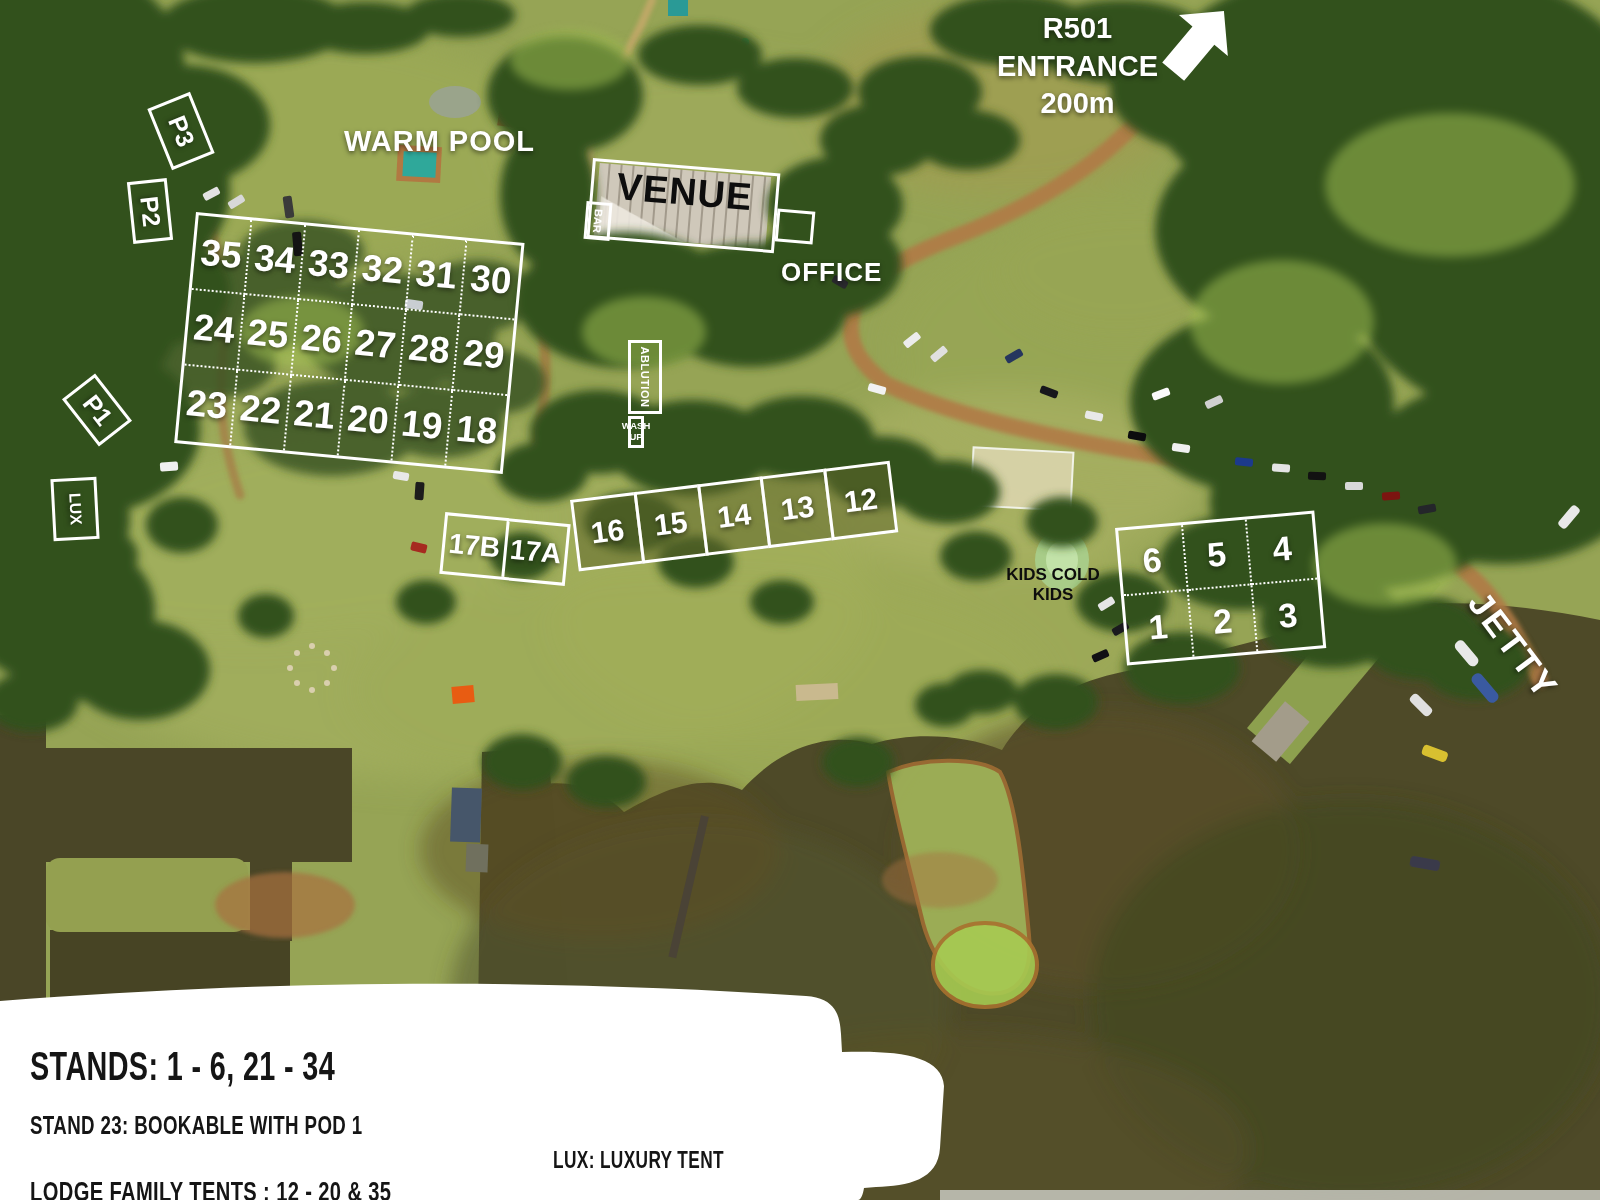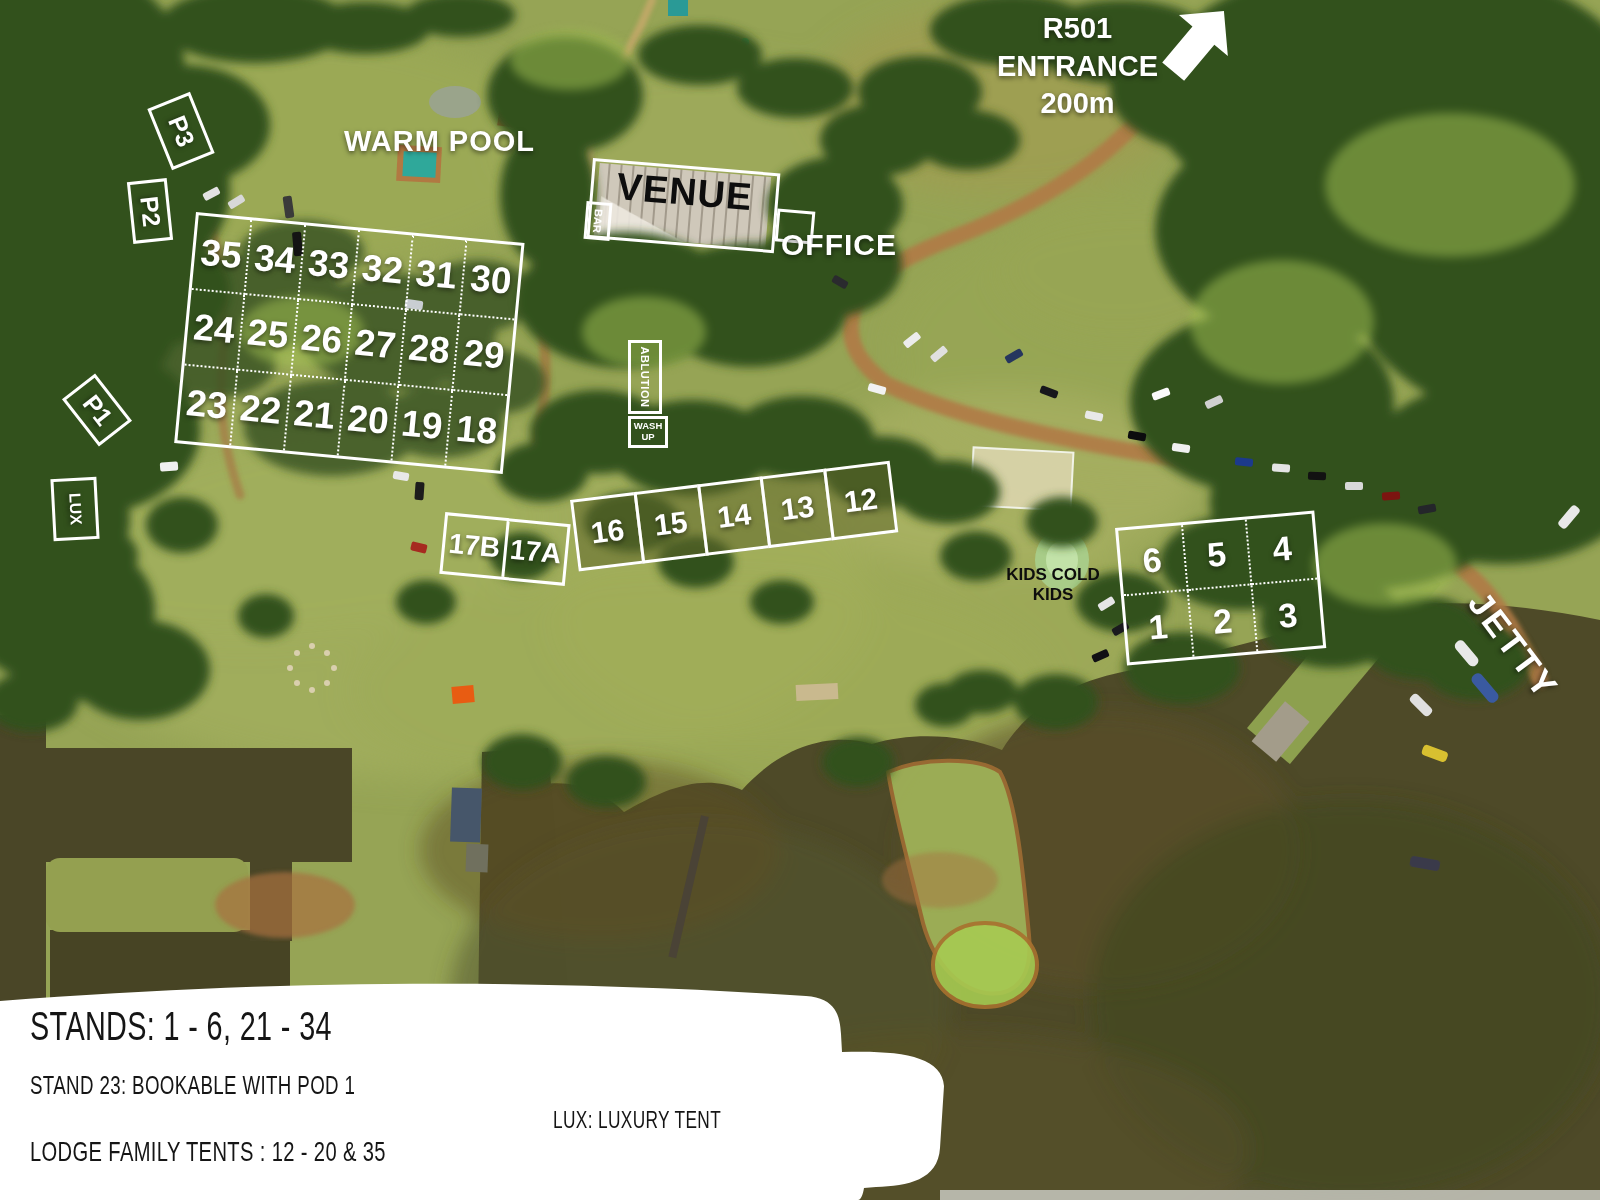--- a/index.html
+++ b/index.html
@@ -50,36 +50,36 @@
   #pod-p1{left:76px;top:380px;width:42px;height:60px;transform:rotate(-38deg);font-size:25px;}
   #pod-lux{left:52px;top:478px;width:46px;height:62px;transform:rotate(-3deg);font-size:16px;}
   
   #venue-box{left:593px;top:158px;width:188px;height:80px;transform:rotate(4.7deg);
              transform-origin:0 0;display:flex;justify-content:center;align-items:flex-start;
              padding-top:2px;font-size:38px;letter-spacing:1px;}
   #bar-box{left:585px;top:202px;width:26px;height:38px;transform:rotate(4.7deg);display:flex;
            align-items:center;justify-content:center;}
   #bar-box span{transform:rotate(90deg);font-size:11px;font-weight:bold;color:#fff;}
   #office-box{left:776px;top:210px;width:38px;height:33px;transform:rotate(5deg);}
-  #office-lbl{left:781px;top:228px;font-size:30px;letter-spacing:1px;}
+  #office-lbl{left:781px;top:257px;font-size:26px;letter-spacing:1px;}
   #ablution-box{left:628px;top:340px;width:34px;height:74px;display:flex;align-items:center;
                 justify-content:center;}
   #ablution-box span{transform:rotate(90deg);font-size:11px;font-weight:bold;color:#fff;letter-spacing:.5px;}
-  #washup-box{left:628px;top:416px;width:40px;height:32px;display:flex;flex-direction:column;
+  #washup-box{left:628px;top:416px;width:16px;height:32px;display:flex;flex-direction:column;
               align-items:center;justify-content:center;color:#fff;font-weight:bold;font-size:9.5px;
               line-height:1.15;text-align:center;}
   
   #entrance{left:985px;top:10px;width:185px;text-align:center;font-size:29px;line-height:1.3;}
   #entrance-arrow{left:1156px;top:0px;width:84px;height:84px;}
   #warmpool-lbl{left:344px;top:112px;font-size:29px;letter-spacing:1px;margin-top:13px;}
   #kidspool-lbl{left:995px;top:536px;width:116px;text-align:center;font-size:17px;line-height:1.15;margin-top:29px;}
   #jetty-lbl{left:1492px;top:584px;font-size:35px;letter-spacing:3px;transform:rotate(53deg);
              transform-origin:0 0;}
   
-  .leg{position:absolute;z-index:3;color:#151515;font-weight:normal;white-space:nowrap;}
+  .leg{position:absolute;z-index:3;color:#151515;font-weight:bold;white-space:nowrap;margin-top:40px;}
   .leg > span{display:inline-block;transform:scaleX(.72);transform-origin:0 0;letter-spacing:.5px;}
   #leg1{left:30px;top:1004px;font-size:40px;}
   #leg2{left:30px;top:1070px;font-size:26px;}
   #leg3{left:30px;top:1136px;font-size:28px;}
   #leg4{left:553px;top:1046px;font-size:36px;}
   #leg5{left:553px;top:1106px;font-size:24px;}
 </style>
 </head>
 <body>
 

